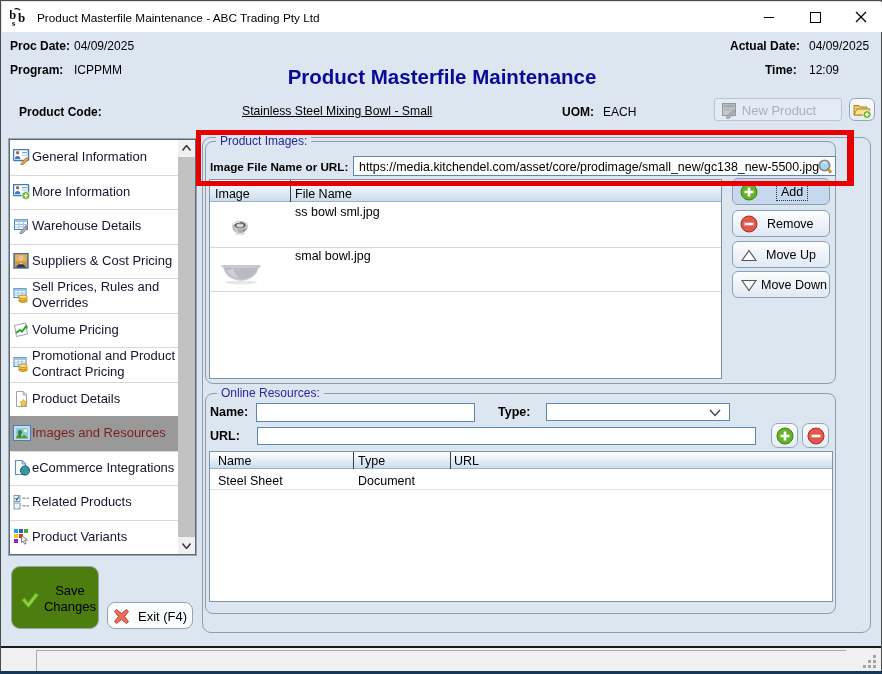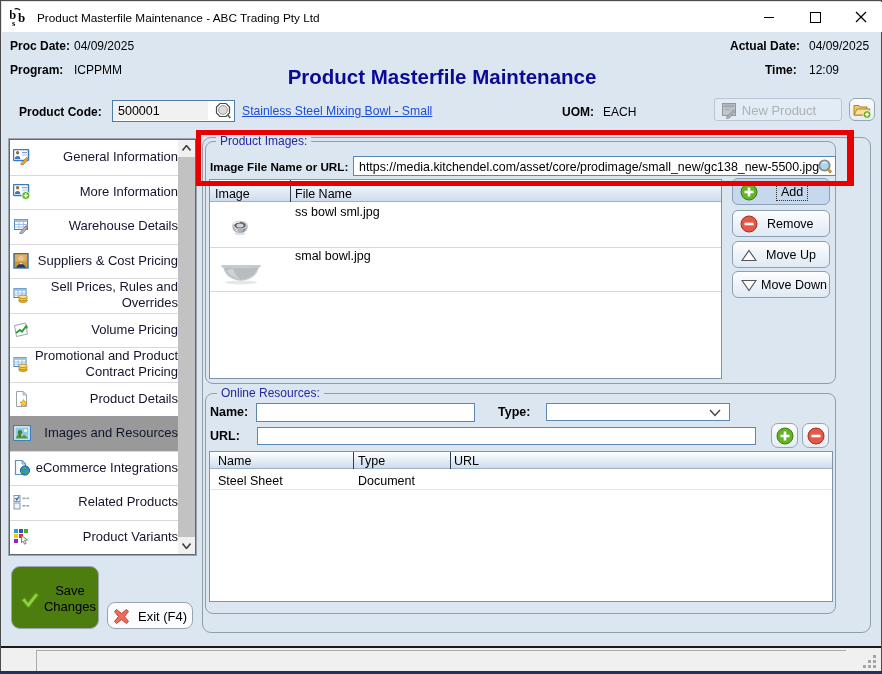--- a/index.html
+++ b/index.html
@@ -9,21 +9,21 @@
 .win { position:absolute; left:0; top:0; width:882px; height:674px; background:#dce6f1; border:1px solid #4b4b4b; border-bottom:none; }
 .titlebar { position:absolute; left:1px; top:1px; width:880px; height:30px; background:#ffffff; }
 .title-text { position:absolute; left:35px; top:9px; font-size:11.8px; color:#000; }
 .bold { font-weight:bold; }
 .navy { color:#0a0a94; }
 .grouplbl { color:#27279c; font-size:12px; }
 .field { position:absolute; background:#fff; border:1px solid #5b87b0; }
 .hdr-grad { background:linear-gradient(#ffffff,#ccdcee); }
 .btn { position:absolute; border:1px solid #8ba0b5; border-radius:6px; background:linear-gradient(#fdfdfe,#dfe9f4); font-size:12.5px; }
 .sideitem { position:absolute; left:0; width:168px; display:flex; align-items:center; }
-.sideitem .txt { flex:1; text-align:right; font-size:13px; color:#15152e; line-height:15.8px; padding-left:22px; }
+.sideitem .txt { flex:1; text-align:left; font-size:13px; color:#15152e; line-height:15.8px; padding-left:22px; }
 .sideitem svg { position:absolute; left:3px; }
 .sep { position:absolute; left:0; width:168px; height:1px; background:#d9d9d9; }
 </style>
 </head>
 <body>
 <div class="win">
 
   <div class="titlebar">
     <svg class="abs" style="left:8px;top:6px" width="18" height="19" viewBox="0 0 18 19">
       <text x="-1" y="11" font-family="Liberation Serif" font-size="13" font-weight="bold">b</text>
@@ -44,30 +44,21 @@
   <div class="abs" style="left:73px;top:38px">04/09/2025</div>
   <div class="abs bold" style="left:9px;top:62px">Program:</div>
   <div class="abs" style="left:73px;top:62px">ICPPMM</div>
   <div class="abs bold navy" style="left:0;top:64px;width:882px;text-align:center;font-size:20.5px">Product Masterfile Maintenance</div>
   <div class="abs bold" style="left:729px;top:38px">Actual Date:</div>
   <div class="abs" style="left:808px;top:38px">04/09/2025</div>
   <div class="abs bold" style="left:764px;top:62px">Time:</div>
   <div class="abs" style="left:808px;top:62px">12:09</div>
 
   <div class="abs bold" style="left:18px;top:104px">Product Code:</div>
-  <div class="abs" style="left:111px;top:99px;width:123px;height:22px;background:#fff;border:1.5px solid #4f7ca8;">
-    <div class="abs" style="left:0;top:0;width:95px;height:19px;background:#f1f1f1"></div>
-    <div class="abs" style="left:5px;top:3px;font-size:12.5px">500001</div>
-    <svg class="abs" style="right:1px;top:1px" width="18" height="18" viewBox="0 0 18 18">
-      <path d="M5 1.5 L11 1.5 L14.5 5 L14.5 11 L11 14.5 L5 14.5 L1.5 11 L1.5 5 Z" fill="#fdfdfd" stroke="#4a4a4a" stroke-width="1.2"></path>
-      <circle cx="8" cy="8" r="4.4" fill="#dcdcdc" stroke="#9a9a9a" stroke-width="1"></circle>
-      <path d="M13 12 L16 15.5 L14.5 16.5 L12 13.5 Z" fill="#6a6a6a"></path>
-    </svg>
-  </div>
-  <a class="abs" style="left:241px;top:103px;font-size:12.2px;color:#1d4ed8;text-decoration:underline">Stainless Steel Mixing Bowl - Small</a>
+  <a class="abs" style="left:241px;top:103px;font-size:12.2px;color:#000000;text-decoration:underline">Stainless Steel Mixing Bowl - Small</a>
   <div class="abs bold" style="left:561px;top:104px">UOM:</div>
   <div class="abs" style="left:602px;top:104px">EACH</div>
   <div class="abs" style="left:713px;top:97px;width:128px;height:23px;border:1px solid #b9c6d2;border-radius:3px;background:#e3ecf5;">
     <svg class="abs" style="left:7px;top:4px" width="17" height="16" viewBox="0 0 17 16">
       <rect x="0.5" y="0.5" width="13" height="12" fill="#c3c7cb" stroke="#93989d"></rect>
       <rect x="1.5" y="1.5" width="11" height="3" fill="#a6abb0"></rect>
       <rect x="2.5" y="6" width="6" height="1.2" fill="#a6abb0"></rect>
       <path d="M5 13.5 L11.5 6.5 L13.5 8.2 L7.5 15 L4.5 15.5 Z" fill="#aaafb4" stroke="#8a8f94" stroke-width="0.7"></path>
     </svg>
     <div class="abs" style="left:0;top:4px;width:128px;text-align:center;color:#aab1b8;font-size:13px">New Product</div>
@@ -185,21 +176,21 @@
   <div class="sep" style="top:276.00px"></div>
   <div class="sideitem" style="top:276.00px;height:34.50px;background:#999999;">
         <svg width="18" height="16" viewBox="0 0 18 16">
           <rect x="0.5" y="0.5" width="17" height="15" fill="#eef4fa" stroke="#4080c0" stroke-width="1.4"></rect>
           <rect x="2.5" y="2.5" width="13" height="11" fill="#8ecbe8"></rect>
           <circle cx="12.5" cy="5.5" r="1.6" fill="#fff7c0"></circle>
           <path d="M2.5 13.5 L6 8 L9 12 L11 9.5 L15.5 13.5 Z" fill="#4e9a2e"></path>
           <circle cx="7" cy="7.2" r="2.2" fill="#3c8a28"></circle>
           <rect x="6.5" y="9" width="1.2" height="3" fill="#7a4a1e"></rect>
         </svg>
-        <div class="txt" style="white-space:nowrap;color:#0f172a;">Images and Resources</div>
+        <div class="txt" style="white-space:nowrap;color:#7f1d1d;">Images and Resources</div>
       </div>
   <div class="sep" style="top:310.50px"></div>
   <div class="sideitem" style="top:310.50px;height:34.50px;">
         <svg width="18" height="16" viewBox="0 0 18 16">
           <path d="M2.5 0.5 L9 0.5 L12.5 4 L12.5 14.5 L2.5 14.5 Z" fill="#fff" stroke="#6090c0" stroke-width="1.2"></path>
           <path d="M9 0.5 L9 4 L12.5 4 Z" fill="#cfe0f0" stroke="#6090c0" stroke-width="0.8"></path>
           <circle cx="12" cy="10.5" r="4.6" fill="#2f8ad0" stroke="#1a5f96" stroke-width="1"></circle>
           <path d="M9 8 Q11 6.5 13.5 7.5 Q12 9.5 10 9.5 Z" fill="#4cae3c"></path>
           <path d="M12.5 10.5 Q15 10 16 12 Q14 14.5 12 14 Z" fill="#4cae3c"></path>
           <path d="M8 11 Q9.5 11 10.5 12.5 Q9 13.5 8.2 12.8 Z" fill="#4cae3c"></path>

